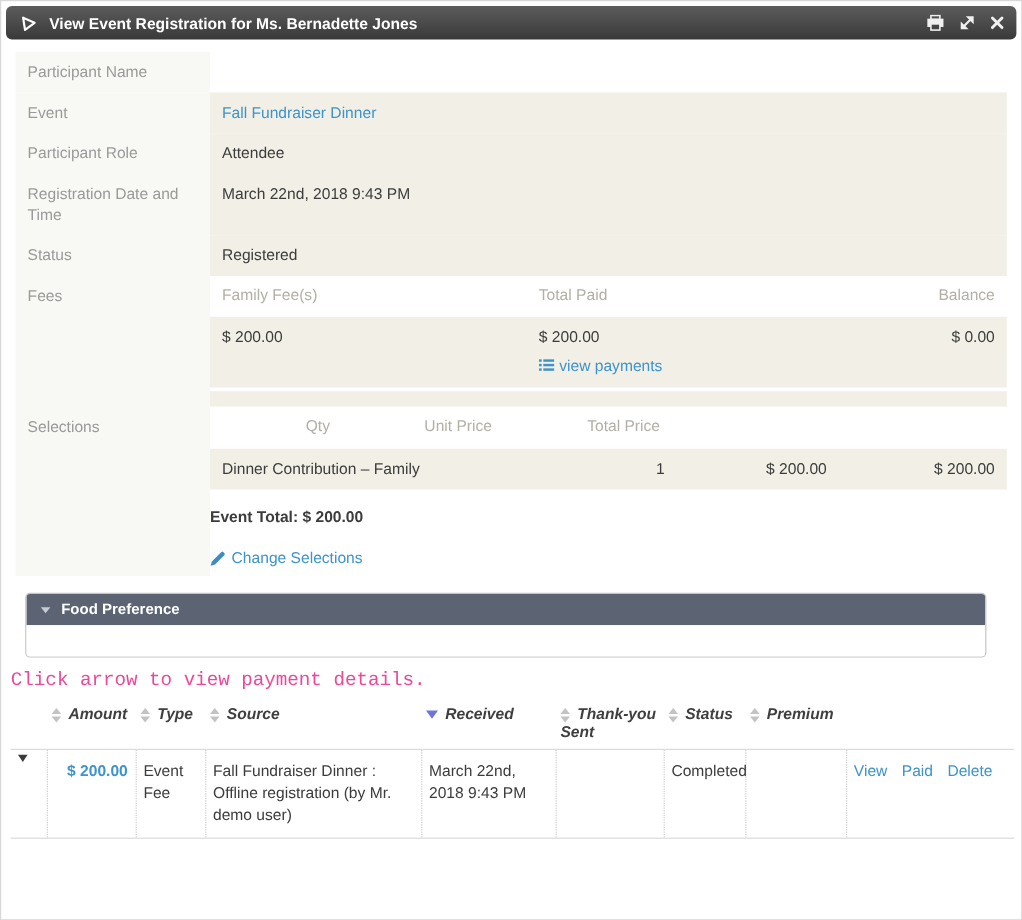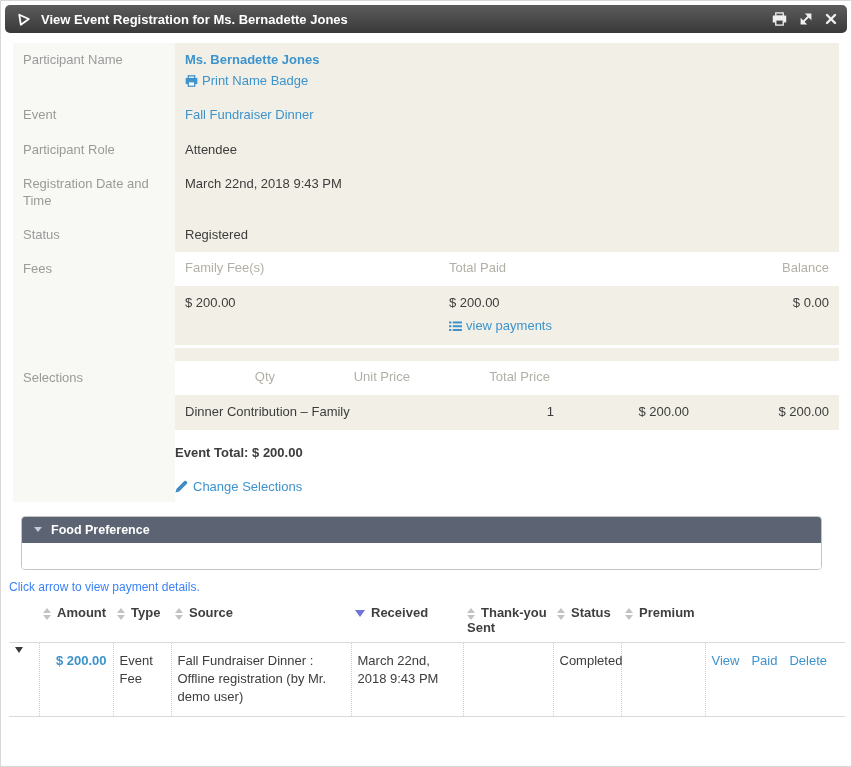--- a/index.html
+++ b/index.html
@@ -59,26 +59,26 @@
     background:#5c6473; color:#fff; font-weight:bold; font-size:12.5px;
     padding:6px 12px; display:flex; align-items:center; gap:9px; cursor:pointer;
   }
   .tri-down-sm { width:0; height:0; border-left:4px solid transparent; border-right:4px solid transparent; border-top:5px solid #c7ccd4; }
   .soup-row { display:flex; }
   .soup-label { width:165px; flex:0 0 165px; background:#fafaf8; color:#9a9a9a; padding:7px 10px; }
   .soup-value { flex:1; background:#f0eee4; }
   .panel-space { height:26px; background:#fff; }
 
   
-  .hint { margin:8px 0 4px 8px; font-size:12px; color:#3b82f6; }
+  .hint { margin:8px 0 4px 8px; font-size:16px; color:#ec4899;font-family:Liberation Mono, monospace; }
 
   table.pay { border-collapse:collapse; table-layout:fixed; margin:0 8px; width:836px; }
   table.pay th {
     text-align:left; font-weight:bold; color:#3f3f3f; font-size:13px;
-    padding:7px 4px; vertical-align:top; border-bottom:1px solid #dadada; cursor:pointer;
+    padding:7px 4px; vertical-align:top; border-bottom:1px solid #dadada; cursor:pointer;font-style:italic;
   }
   .sort { display:inline-flex; flex-direction:column; gap:2px; margin-right:6px; vertical-align:middle; }
   .sort .up   { width:0;height:0;border-left:4px solid transparent;border-right:4px solid transparent;border-bottom:5px solid #c3c3c3; }
   .sort .down { width:0;height:0;border-left:4px solid transparent;border-right:4px solid transparent;border-top:5px solid #c3c3c3; }
   .sort-active { display:inline-block; width:0;height:0; margin-right:6px;
     border-left:5px solid transparent;border-right:5px solid transparent;border-top:7px solid #6f74d8; vertical-align:middle; }
 
   tr.pay-row td {
     border-bottom:1px solid #dadada; padding:9px 6px; vertical-align:top;
     line-height:1.4; background:#fff;
@@ -128,35 +128,20 @@
             <line x1="10" y1="2" x2="2" y2="10"></line>
           </g>
         </svg>
     </span>
   </div>
 
   <div class="content">
 
     <div class="info-row">
       <div class="info-label">Participant Name</div>
-      <div class="info-value">
-        <a class="name-link">Ms. Bernadette Jones</a>
-        <div class="badge-line">
-          <span style="display:flex;">
-            <svg width="13" height="12" viewBox="0 0 16 15">
-                <g fill="none" stroke="#3d93cc" stroke-width="1.6">
-                  <rect x="4" y="1" width="8" height="3.5"></rect>
-                  <rect x="1.5" y="4.5" width="13" height="6" fill="#3d93cc"></rect>
-                  <rect x="4" y="8.5" width="8" height="5.5" fill="#fff"></rect>
-                </g>
-              </svg>
-          </span>
-          <a>Print Name Badge</a>
-        </div>
-      </div>
     </div>
 
     <div class="info-row">
       <div class="info-label">Event</div>
       <div class="info-value">
         <a>Fall Fundraiser Dinner</a>
       </div>
     </div>
 
     <div class="info-row">

